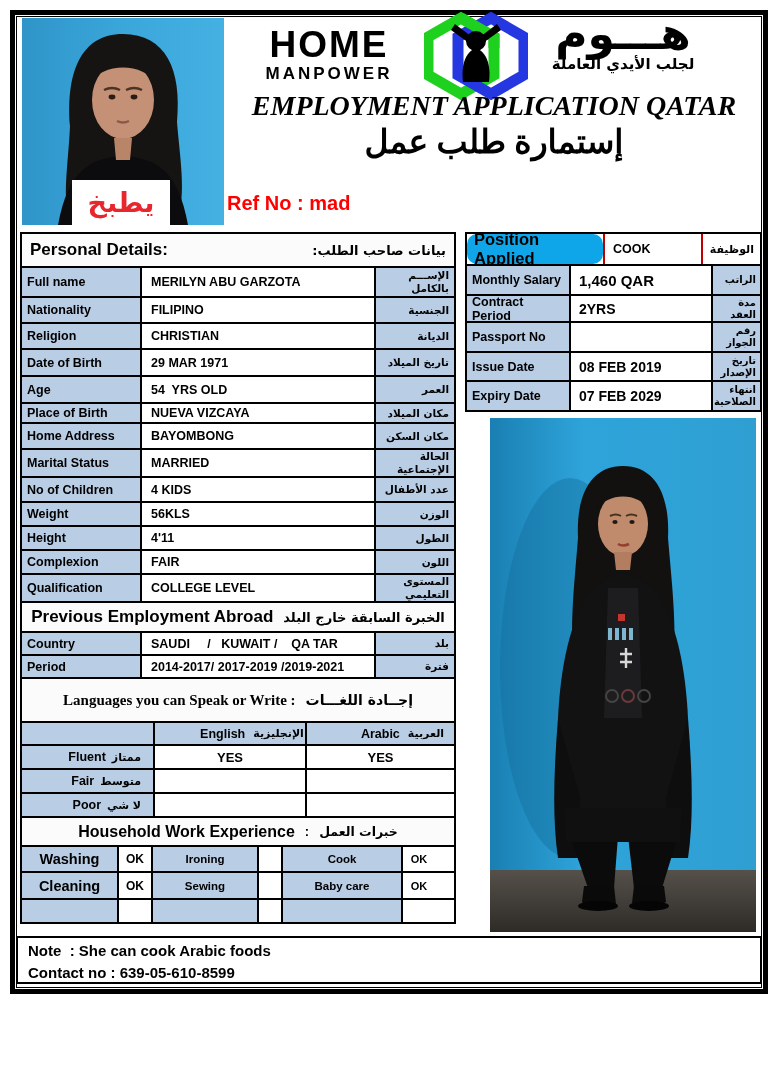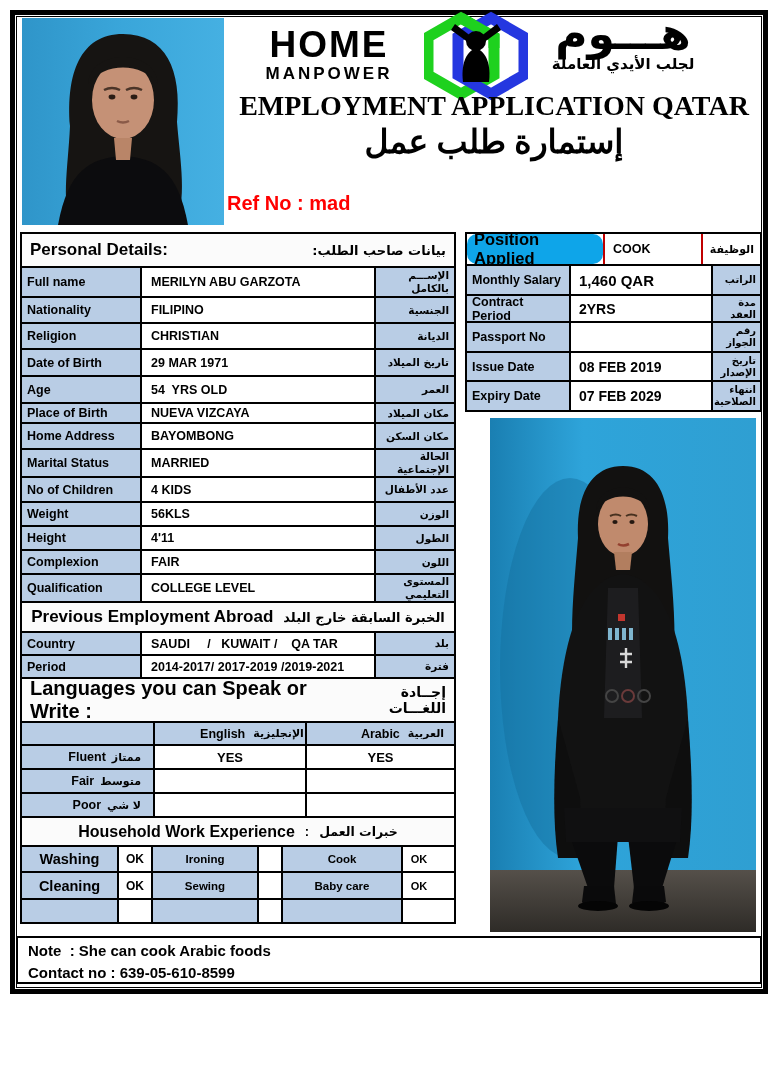--- a/index.html
+++ b/index.html
@@ -16,21 +16,21 @@
              display:flex;align-items:center;justify-content:center;
              color:#e8262d;font-weight:bold;font-size:27px;}
   .logo-home{position:absolute;left:238px;top:26px;width:182px;text-align:center;}
   .logo-home .l1{font-size:37px;font-weight:900;letter-spacing:2px;line-height:1;}
   .logo-home .l2{font-size:17px;font-weight:900;letter-spacing:3px;line-height:1;margin-top:2px;}
   .logo-hex{position:absolute;left:424px;top:10px;width:104px;height:94px;}
   .logo-ar{position:absolute;left:528px;top:12px;width:190px;text-align:center;direction:rtl;}
   .logo-ar .a1{font-size:44px;font-weight:900;line-height:1.0;font-family:"DejaVu Sans",sans-serif;}
   .logo-ar .a2{font-size:15px;font-weight:bold;line-height:1.1;font-family:"DejaVu Sans",sans-serif;}
   .title-en{position:absolute;left:222px;top:90px;width:544px;text-align:center;
-            font-family:"Liberation Serif","DejaVu Serif",serif;font-weight:bold;font-size:28px;}
+            font-family:"Liberation Serif","DejaVu Serif",serif;font-weight:bold;font-size:28px;font-style:italic;}
   .title-ar{position:absolute;left:222px;top:122px;width:544px;text-align:center;direction:rtl;
             font-family:"Liberation Serif","DejaVu Serif",serif;font-weight:bold;font-size:33px;}
   .refno{position:absolute;left:227px;top:192px;color:#ff0000;font-weight:bold;font-size:20px;white-space:pre;}
 
   
   .ltable{position:absolute;left:20px;top:232px;width:436px;border:2px solid #000;background:#fff;}
   .row{display:flex;border-bottom:2px solid #000;align-items:stretch;}
   .row:last-child{border-bottom:none;}
   .lab{width:120px;background:#b9cde5;border-right:2px solid #000;font-weight:bold;font-size:12.5px;
        display:flex;align-items:center;padding:1px 5px;}
@@ -113,20 +113,23 @@
       <ellipse cx="101" cy="82" rx="31" ry="39" fill="#c59176"></ellipse>
       <path d="M66 66 C68 30 134 30 136 66 C120 44 82 44 66 66 Z" fill="#161412"></path>
       <path d="M82 72 Q90 68 98 72" stroke="#4a3428" stroke-width="2.5" fill="none"></path>
       <path d="M104 72 Q112 68 120 72" stroke="#4a3428" stroke-width="2.5" fill="none"></path>
       <ellipse cx="90" cy="79" rx="3.4" ry="2.4" fill="#2a1c14"></ellipse>
       <ellipse cx="112" cy="79" rx="3.4" ry="2.4" fill="#2a1c14"></ellipse>
       <path d="M95 103 Q101 106 107 103" stroke="#8a5a48" stroke-width="2.5" fill="none"></path>
       <path d="M36 207 C46 152 68 140 101 138 C134 140 156 152 166 207 Z" fill="#0c0c0e"></path>
       <path d="M92 120 L110 120 L108 142 L94 142 Z" fill="#b98568"></path>
     </svg>
+    <div class="photo-tag">
+      <span dir="rtl">يطبخ</span>
+    </div>
   </div>
 
   <div class="logo-home">
     <div class="l1">HOME</div>
     <div class="l2">MANPOWER</div>
   </div>
 
   <div class="logo-hex">
     <svg width="104" height="94" viewBox="0 0 104 94">
       <polygon points="37,8 70,27 70,65 37,84 4,65 4,27" fill="none" stroke="#1ed11e" stroke-width="11"></polygon>
@@ -231,21 +234,21 @@
       <div class="val">SAUDI     /   KUWAIT /    QA TAR</div>
       <div class="arl">بلد</div>
     </div>
     <div class="row" style="height:23px;">
       <div class="lab">Period</div>
       <div class="val">2014-2017/ 2017-2019 /2019-2021</div>
       <div class="arl">فترة</div>
     </div>
 
     <div class="row sect center" style="height:44px;">
-      <span class="en" style="font-size:20px;">Languages you can Speak or Write :</span>
+      <span class="en" style="font-size:15px;font-family:Liberation Serif, serif;">Languages you can Speak or Write :</span>
       <span class="ar" style="font-size:14px;">إجــادة اللغـــات</span>
     </div>
 
     <div class="row lg-head" style="height:23px;">
       <div class="lg-lab"></div>
       <div class="lg-en">
         <span class="sm-en">English</span>
         <span class="sm-ar">الإنجليزية</span>
       </div>
       <div class="lg-ar">

